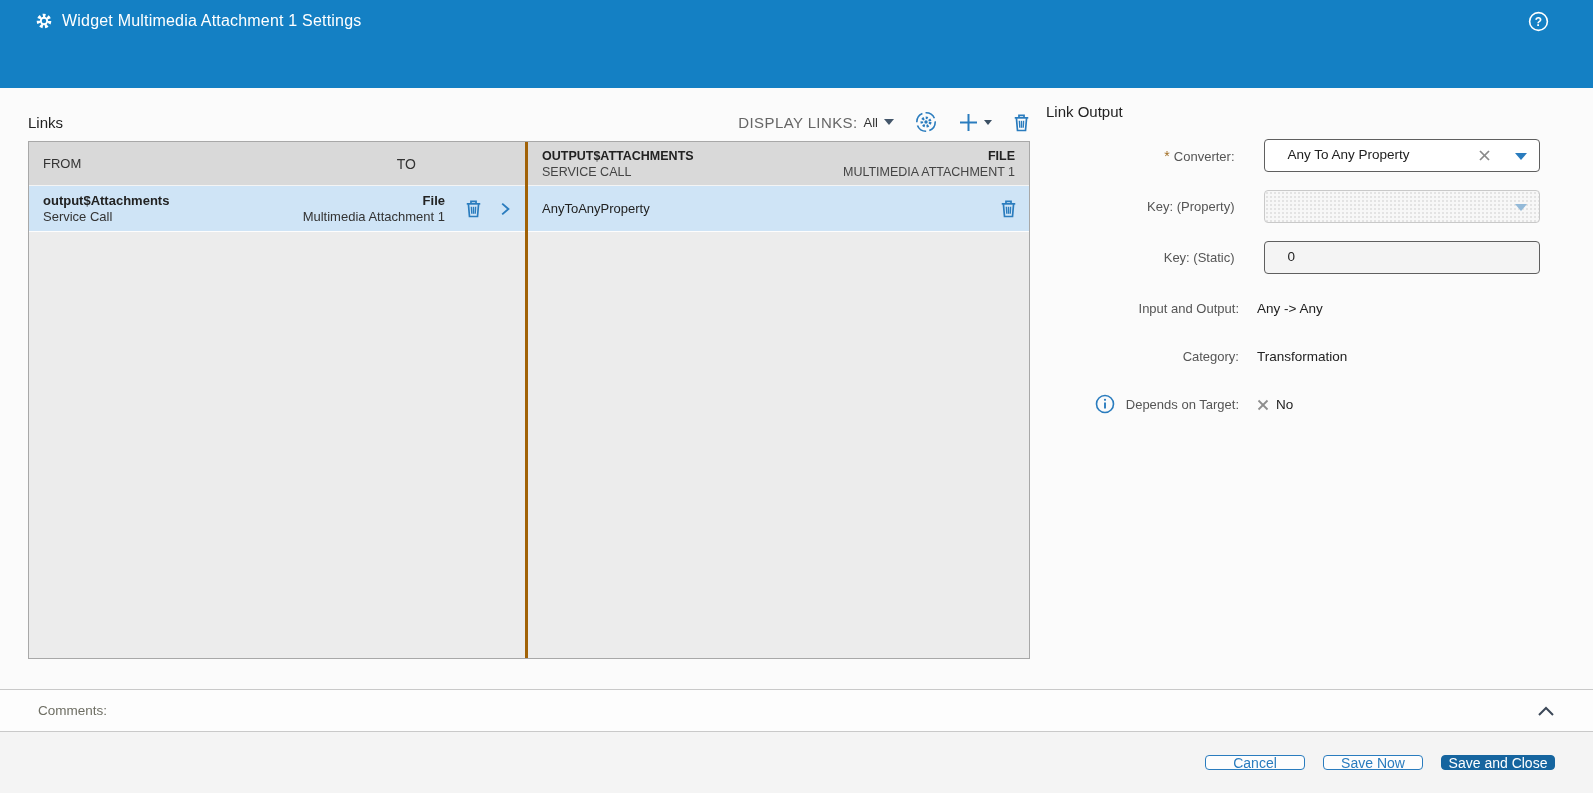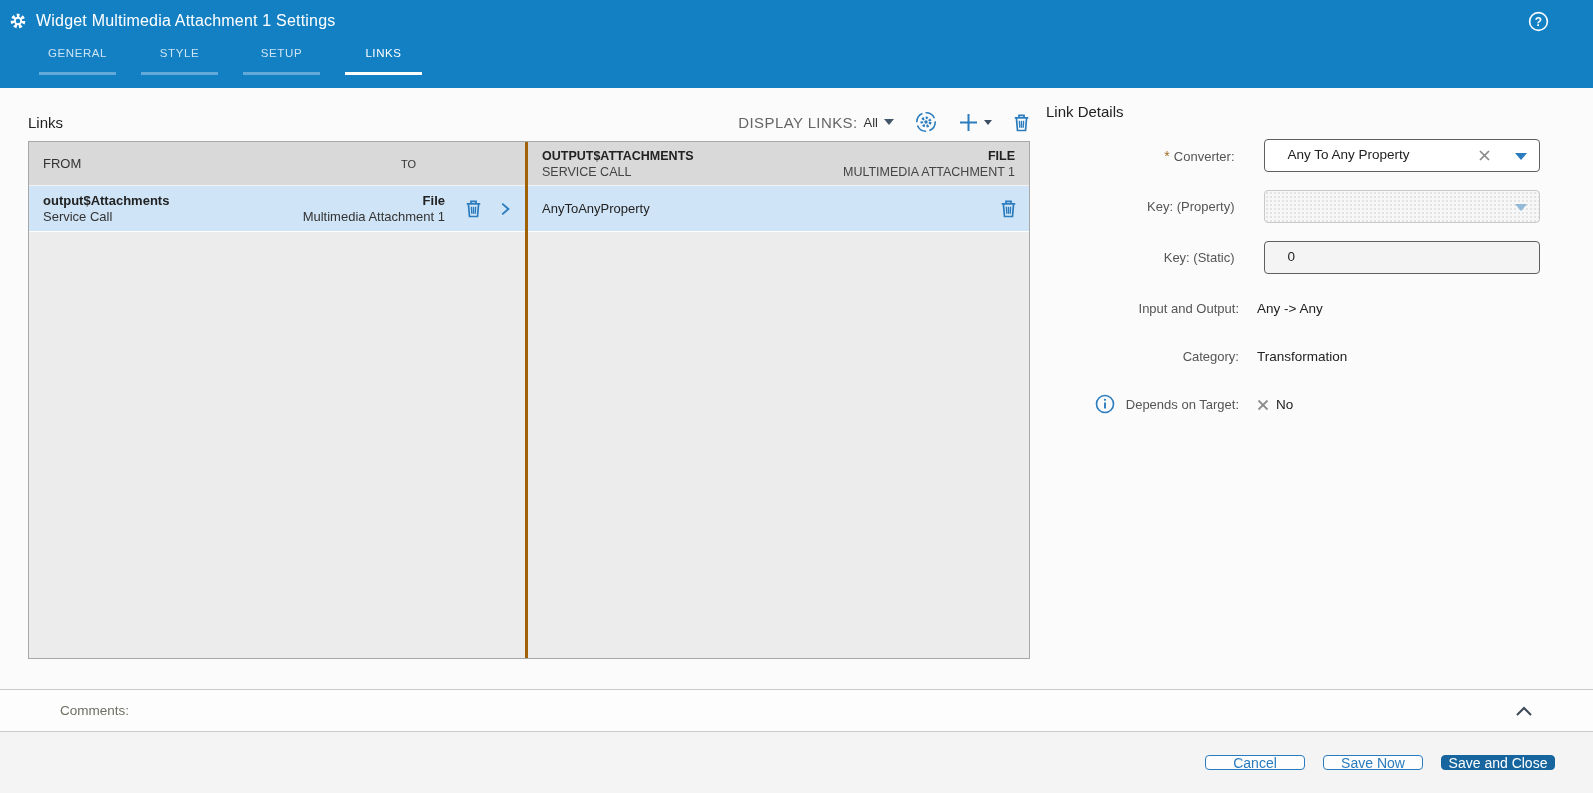--- a/index.html
+++ b/index.html
@@ -11,21 +11,21 @@
     position:relative;
     overflow:hidden;
   }
   .app { position:absolute; inset:0; }
 
   
   .header {
     position:absolute; top:0; left:0; right:0; height:88px;
     background:var(--header-blue, #1480c4);
   }
-  .title-row { display:flex; align-items:center; padding:12px 0 0 9px; }
+  .title-row { display:flex; align-items:center; padding:12px 0 0 35px; }
   .title-row .gear { width:18px; height:18px; margin-right:9px; display:block; }
   .window-title { color:#fff; font-size:16px; letter-spacing:.2px; }
   .help-btn {
     position:absolute; top:11px; right:44px; width:21px; height:21px; cursor:pointer;
   }
   .tabs { position:absolute; left:39px; top:44px; display:flex; gap:25px; }
   .tab { width:77px; text-align:center; cursor:pointer; }
   .tab .tab-label {
     display:block; font-size:11.5px; letter-spacing:.6px;
     color:rgba(255,255,255,.78); line-height:19px;
@@ -59,21 +59,21 @@
   .tcol.right { flex:1; }
   .thead {
     height:44px; background:#d9d9d9; border-bottom:1px solid #f4f4f4;
     display:flex; align-items:center; justify-content:space-between; padding:0 14px;
   }
   .thead .h-left  { text-align:left; }
   .thead .h-right { text-align:right; }
   .h-primary { font-size:12.5px; font-weight:bold; color:#222; line-height:16px; }
   .h-secondary { font-size:12.5px; color:#444; line-height:16px; }
   .thead.simple .h-from { font-size:13px; color:#333; }
-  .thead.simple .h-to   { font-size:11px; color:#333; margin-right:95px; }
+  .thead.simple .h-to   { font-size:14px; color:#333; margin-right:95px; }
   .trow {
     height:46px; background:#cfe4f6; border-bottom:1px solid #fdfdfd;
     display:flex; align-items:center; padding:0 12px 0 14px; cursor:pointer;
   }
   .cell-from { flex:1; }
   .cell-primary { font-size:13px; font-weight:bold; color:#222; line-height:16px; }
   .cell-secondary { font-size:13px; color:#333; line-height:16px; }
   .cell-to { text-align:right; }
   .row-icon { margin-left:20px; display:flex; align-items:center; cursor:pointer; }
   .link-name { flex:1; font-size:13px; color:#222; }
@@ -105,21 +105,21 @@
   .static-row { display:flex; align-items:center; margin-top:33px; }
   .static-row.first { margin-top:27px; }
   .static-value { font-size:13.5px; color:#222; margin-left:9px; display:flex; align-items:center; gap:7px; }
   .info-icon { position:absolute; left:49px; margin-top:-1px; cursor:pointer; }
   .depends-row { position:relative; }
 
   
   .comments-bar {
     position:absolute; left:0; right:0; top:689px; height:43px;
     background:#fdfdfd; border-top:1px solid #c9c9c9; border-bottom:1px solid #c9c9c9;
-    display:flex; align-items:center; justify-content:space-between; padding:0 60px;
+    display:flex; align-items:center; justify-content:space-between; padding:0 38px;
     cursor:pointer;
   }
   .comments-label { font-size:13.5px; color:#6e6e63; }
   .footer {
     position:absolute; left:0; right:0; top:732px; height:61px; background:#f4f4f4;
     display:flex; align-items:center; justify-content:flex-end; gap:18px; padding-right:38px;
   }
   .btn {
     height:15px; border-radius:4px; font-size:14px; font-family:inherit;
     display:flex; align-items:center; justify-content:center; cursor:pointer;
@@ -143,38 +143,20 @@
       <svg class="gear" viewBox="0 0 18 18">
         <circle cx="9" cy="9" r="5.6" fill="none" stroke="#fff" stroke-width="3.4" stroke-dasharray="2.7 2.2"></circle>
         <circle cx="9" cy="9" r="3.2" fill="none" stroke="#fff" stroke-width="1.9"></circle>
       </svg>
       <span class="window-title">Widget Multimedia Attachment 1 Settings</span>
     </div>
     <svg class="help-btn" viewBox="0 0 22 22">
       <circle cx="11" cy="11" r="9.3" fill="none" stroke="#fff" stroke-width="1.7"></circle>
       <text x="11" y="15.4" text-anchor="middle" font-size="12.5" font-family="Liberation Sans, sans-serif" font-weight="bold" fill="#fff">?</text>
     </svg>
-    <div class="tabs">
-      <div class="tab">
-        <span class="tab-label">GENERAL</span>
-          <span class="tab-underline"></span>
-      </div>
-      <div class="tab">
-        <span class="tab-label">STYLE</span>
-          <span class="tab-underline"></span>
-      </div>
-      <div class="tab">
-        <span class="tab-label">SETUP</span>
-          <span class="tab-underline"></span>
-      </div>
-      <div class="tab active">
-        <span class="tab-label">LINKS</span>
-          <span class="tab-underline"></span>
-      </div>
-    </div>
   </div>
 
   <div class="links-area">
     <div class="links-header-row">
       <span class="section-title">Links</span>
       <div class="links-toolbar">
         <div class="display-links">
           <span class="dl-label">DISPLAY LINKS:</span>
           <span class="dl-value">All</span>
           <span class="caret-down"></span>
@@ -262,21 +244,21 @@
               <line x1="8" y1="7.4" x2="8" y2="14" stroke="#2a7cbe" stroke-width="1.3"></line>
               <line x1="10" y1="7.4" x2="9.6" y2="14" stroke="#2a7cbe" stroke-width="1.3"></line>
             </svg>
           </span>
         </div>
       </div>
     </div>
   </div>
 
   <div class="details">
-    <div class="section-title">Link Details</div>
+    <div class="section-title">Link Output</div>
 
     <div class="form-row">
       <span class="form-label">
         <span class="req">*</span><span>Converter:</span>
       </span>
       <div class="field enabled">
         <span class="field-text">Any To Any Property</span>
         <svg class="clear-x" width="13" height="13" viewBox="0 0 13 13">
           <line x1="2" y1="2" x2="11" y2="11" stroke="#8a8a8a" stroke-width="1.7"></line>
           <line x1="11" y1="2" x2="2" y2="11" stroke="#8a8a8a" stroke-width="1.7"></line>

